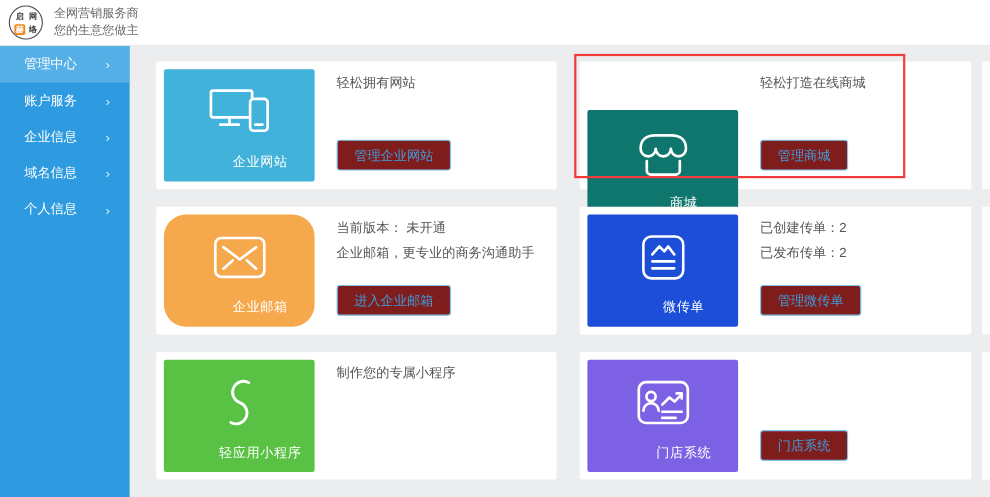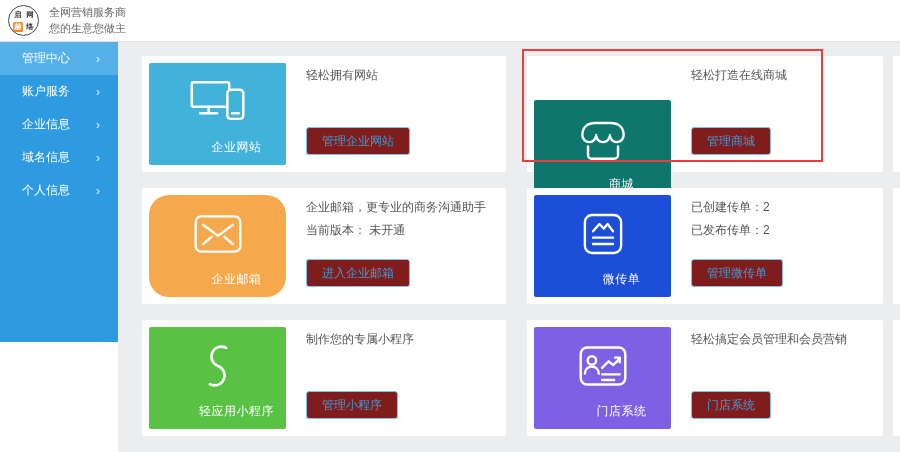--- a/index.html
+++ b/index.html
@@ -20,21 +20,21 @@
     place-content:center; gap:0; background:#fff;
   }
   .logo span {
     font-size:9px; line-height:12px; width:12px; height:12px; text-align:center;
     color:#333; font-weight:bold; transform:scale(.82);
   }
   .logo span.accent { background:#f08519; color:#fff; border-radius:2px; }
   .tagline { margin-left:10px; font-size:11px; color:var(--header-text,#666); line-height:16px;font-family:Liberation Mono, monospace; }
   
   .sidebar {
-    position:absolute; left:0; top:42px; width:118px; height:300px;
+    position:absolute; left:0; top:42px; width:118px; height:410px;
     background:var(--sidebar-bg,#2e9be0);
   }
   .menu-item {
     height:33px; display:flex; align-items:center; justify-content:space-between;
     padding:0 18px 0 22px; color:#fff; font-size:12px; cursor:pointer;
   }
   .menu-item.active { background:var(--sidebar-active-bg,#55b0e8); }
   .menu-item .chev { font-size:12px; color:rgba(255,255,255,.85); }
   
   .main {
@@ -168,22 +168,22 @@
   <svg width="62" height="52" viewBox="0 0 64 56" fill="none" stroke="#fff" stroke-width="2.6" stroke-linecap="round" stroke-linejoin="round">
     <rect x="8" y="9" width="48" height="38" rx="6"></rect>
     <path d="M16 18 L32 30 L48 18"></path>
     <path d="M16 39 L25 31 M48 39 L39 31"></path>
   </svg>
 </div>
       <div class="tile-label">企业邮箱</div>
     </div>
     <div class="card-body">
       <div class="desc-lines">
+              <div class="desc-line">当前版本： 未开通</div>
               <div class="desc-line">企业邮箱，更专业的商务沟通助手</div>
-              <div class="desc-line">当前版本： 未开通</div>
             </div>
       <button class="card-btn">进入企业邮箱</button>
     </div>
   </div>
 
   <div class="card col-b">
     <div class="tile" style="background: #1d4ed8; --tile: #3eba7d;">
       <div class="icon-wrap">
   <svg width="58" height="54" viewBox="0 0 64 56" fill="none" stroke="#fff" stroke-width="2.6" stroke-linecap="round" stroke-linejoin="round">
     <rect x="12" y="7" width="40" height="42" rx="8"></rect>
@@ -210,42 +210,38 @@
   <svg width="58" height="58" viewBox="0 0 64 62" fill="none" stroke="#fff" stroke-width="2.8" stroke-linecap="round" stroke-linejoin="round">
     <path d="M41 11 A11 11 0 1 0 32 31 A11 11 0 1 1 23 51"></path>
   </svg>
 </div>
       <div class="tile-label">轻应用小程序</div>
     </div>
     <div class="card-body">
       <div class="desc-lines">
               <div class="desc-line">制作您的专属小程序</div>
             </div>
-      <button class="card-btn">管理小程序</button>
     </div>
   </div>
 
   <div class="card col-b">
     <div class="tile" style="background: rgb(125, 97, 228); --tile: #7d61e4;">
       <div class="icon-wrap">
   <svg width="62" height="52" viewBox="0 0 64 56" fill="none" stroke="#fff" stroke-width="2.6" stroke-linecap="round" stroke-linejoin="round">
     <rect x="8" y="8" width="48" height="40" rx="7"></rect>
     <circle cx="20" cy="22" r="4.5"></circle>
     <path d="M12.5 36 a7.5 7.5 0 0 1 15 0"></path>
     <path d="M31 30 l7 -7 l5 4 l7 -7"></path>
     <path d="M45 19 h5 v5"></path>
     <path d="M31 37 h19 M31 43 h13"></path>
   </svg>
 </div>
       <div class="tile-label">门店系统</div>
     </div>
     <div class="card-body">
-      <div class="desc-lines">
-              <div class="desc-line">轻松搞定会员管理和会员营销</div>
-            </div>
       <button class="card-btn">门店系统</button>
     </div>
   </div>
 <div class="card-sliver"></div>
       </div>
     </div>
 
   <div class="red-box" id="red-box"></div>
 </div>
 

